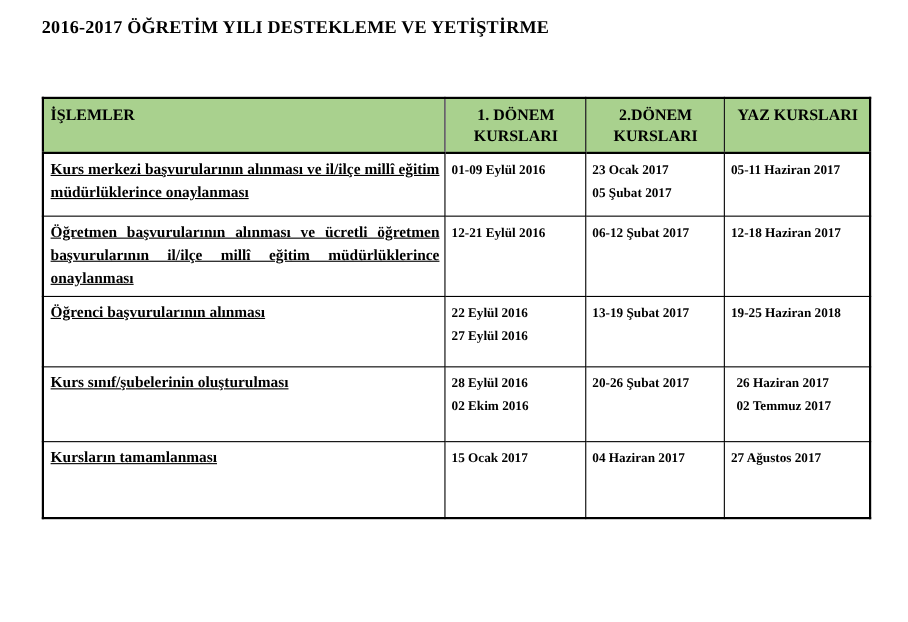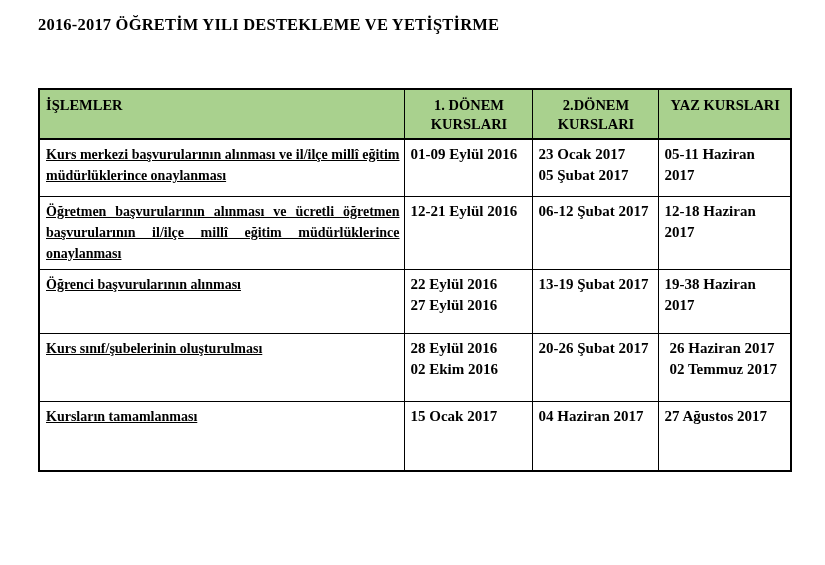--- a/index.html
+++ b/index.html
@@ -50,21 +50,21 @@
   th.h-date  { text-align: center; white-space: pre-line; }
 
   td.c-islem {
     font-size: 14px; line-height: 21px;
     padding-left: 8px; padding-right: 6px; padding-top: 5px;
     text-align: left;
     text-decoration: underline;
   }
   td.c-islem.justify { text-align: justify; }
   td.c-date {
-    font-size: 15px; line-height: 21px;
+    font-size: 12px; line-height: 21px;
     padding-left: 5px; padding-top: 5px;
     white-space: pre-line;
   }
   td.c-date.indent { padding-left: 11px; }
 
   tr.r0 { height: 57px; }
   tr.r1 { height: 73px; }
   tr.r2 { height: 64px; }
   tr.r3 { height: 68px; }
   tr.r4 { height: 65px; }
@@ -108,21 +108,21 @@
         <td class="c-islem justify">Öğretmen başvurularının alınması ve ücretli öğretmen başvurularının il/ilçe millî eğitim müdürlüklerince onaylanması</td>
         <td class="c-date">12-21 Eylül 2016</td>
         <td class="c-date">06-12 Şubat 2017</td>
         <td class="c-date">12-18 Haziran 2017</td>
       </tr>
       <tr class="r2">
         <td class="c-islem">Öğrenci başvurularının alınması</td>
         <td class="c-date">22 Eylül 2016
 27 Eylül 2016</td>
         <td class="c-date">13-19 Şubat 2017</td>
-        <td class="c-date">19-38 Haziran 2017</td>
+        <td class="c-date">19-25 Haziran 2018</td>
       </tr>
       <tr class="r3">
         <td class="c-islem">Kurs sınıf/şubelerinin oluşturulması</td>
         <td class="c-date">28 Eylül 2016
 02 Ekim 2016</td>
         <td class="c-date">20-26 Şubat 2017</td>
         <td class="c-date indent">26 Haziran 2017
 02 Temmuz 2017</td>
       </tr>
       <tr class="r5">

